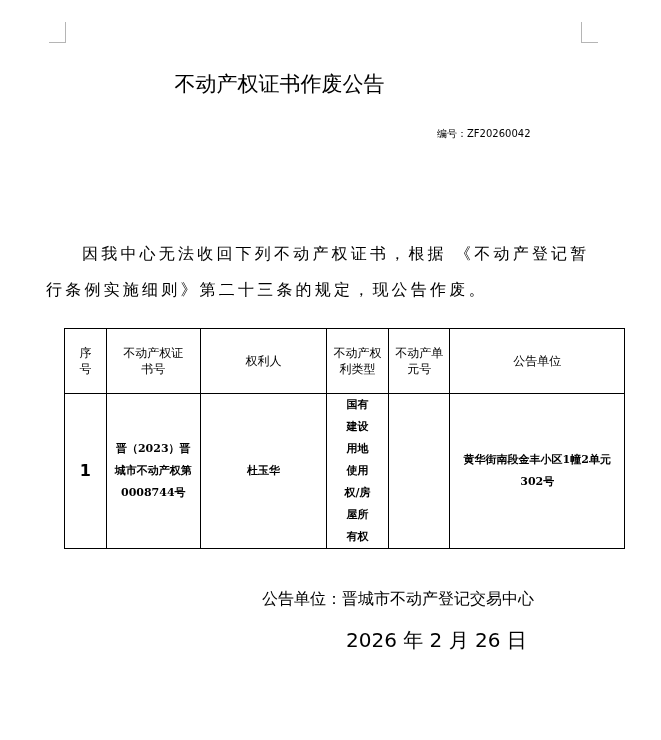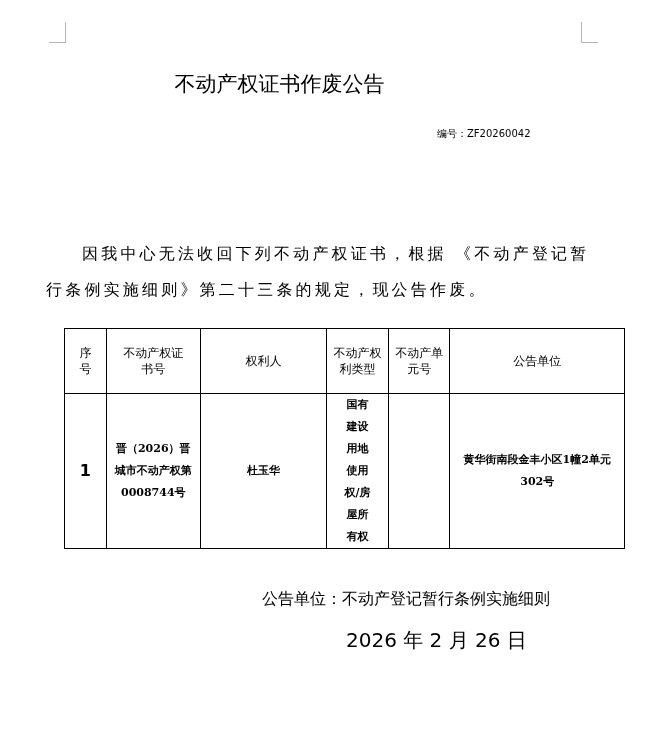--- a/index.html
+++ b/index.html
@@ -50,23 +50,23 @@
       <th style="padding:16px 16px">不动产权证书号</th>
       <th>权利人</th>
       <th style="padding:0 6px">不动产权利类型</th>
       <th style="padding:4px 6px">不动产单元号</th>
       <th>公告单位</th>
     </tr>
   </thead>
   <tbody>
     <tr>
       <td class="seq">1</td>
-      <td class="bold" style="padding:0 6px">晋（2026）晋城市不动产权第0008744号</td>
+      <td class="bold" style="padding:0 6px">晋（2023）晋城市不动产权第0008744号</td>
       <td class="bold">杜玉华</td>
       <td class="bold" style="padding:0 17px">国有建设用地使用权/房屋所有权</td>
       <td></td>
       <td class="bold" style="padding:0 6px">黄华街南段金丰小区1幢2单元302号</td>
     </tr>
   </tbody>
 </table>
 
-<div class="sign">公告单位：不动产登记暂行条例实施细则</div>
+<div class="sign">公告单位：晋城市不动产登记交易中心</div>
 <div class="date">2026 年 2 月 26 日</div>
 
 </body></html>

